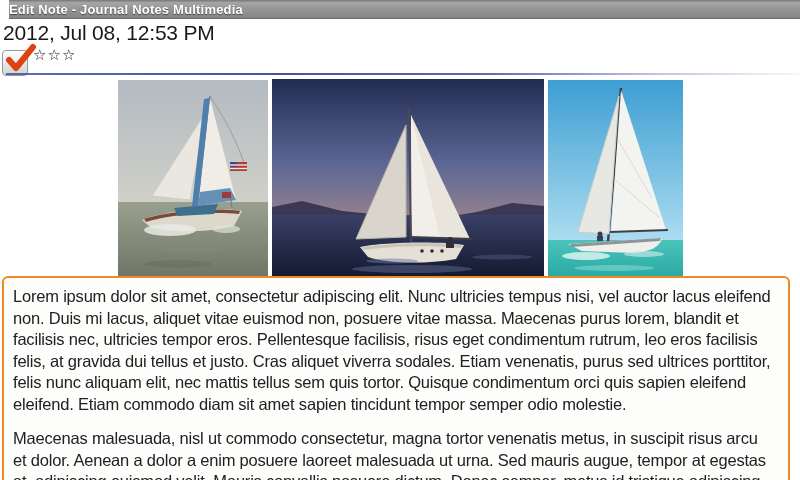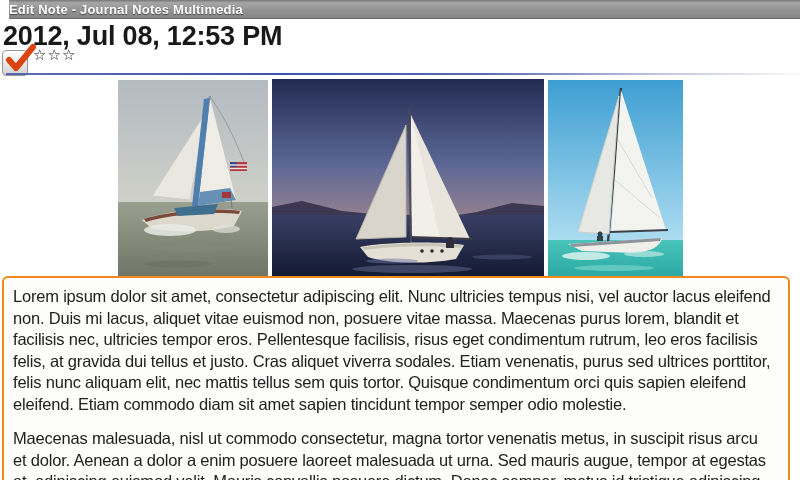--- a/index.html
+++ b/index.html
@@ -13,21 +13,21 @@
     background:linear-gradient(180deg,#777 0%,#a6a6a6 15%,#939393 55%,#868686 100%);
     border-bottom:1px solid #6b6b6b;
     color:#fff;font-size:13px;font-weight:bold;line-height:19px;
     box-sizing:border-box;
     text-shadow:0 1px 1px rgba(0,0,0,.5);
     letter-spacing:.2px;
   }
   
   .note-date{
     position:absolute;top:21px;left:3px;
-    font-size:27px;color:#191919;letter-spacing:-.2px;font-weight:bold;
+    font-size:21px;color:#191919;letter-spacing:-.2px;
   }
   
   .checkbox{
     position:absolute;top:50px;left:2px;width:26px;height:26px;box-sizing:border-box;
     border:1px solid #979797;border-radius:4px;
     background:linear-gradient(180deg,#fefefe 0%,#ececec 45%,#d3d3d3 100%);
     box-shadow:inset 0 1px 0 #fff;
   }
   .checkbox svg{position:absolute;left:2px;top:-7px;overflow:visible;display:none;}
   .checkbox.checked svg{display:block;}

